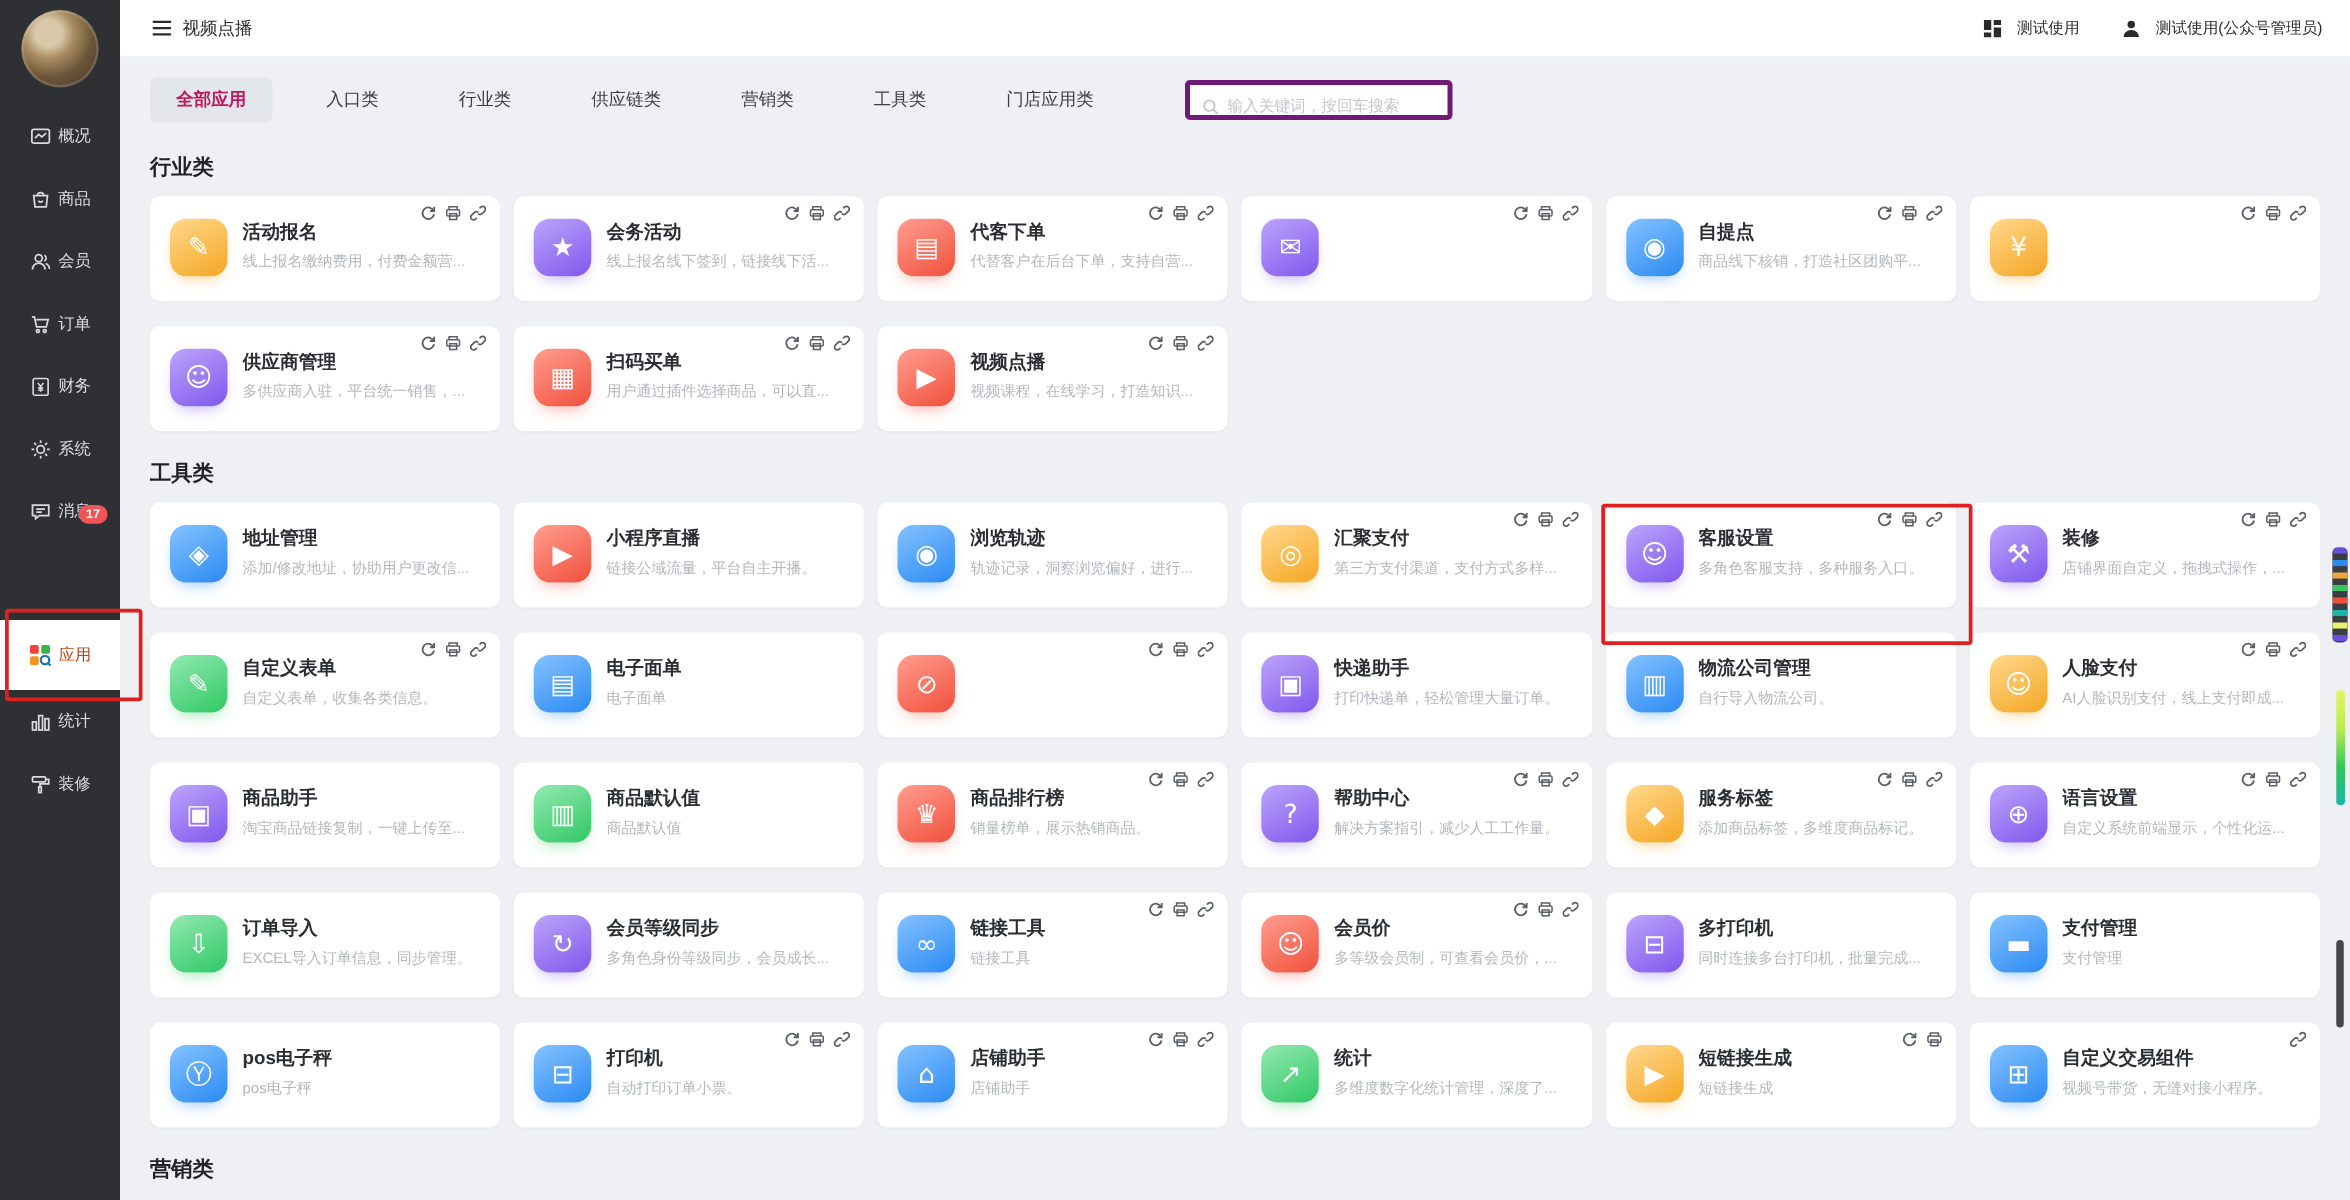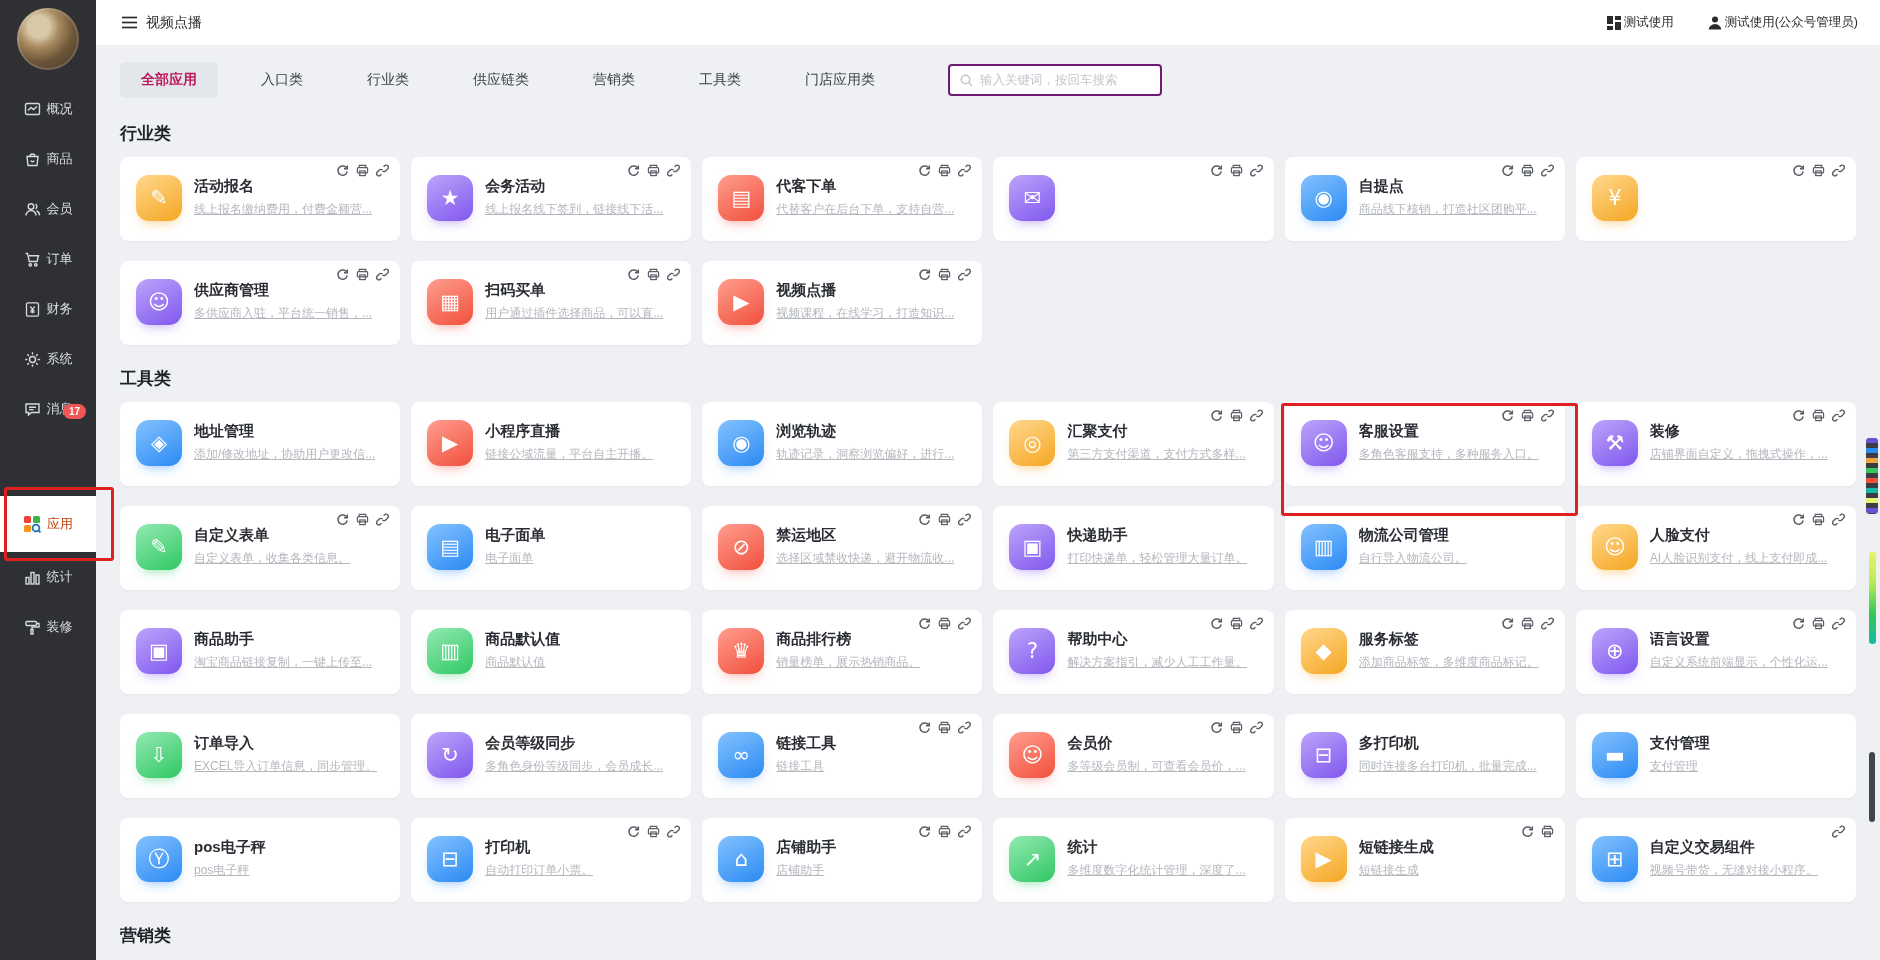--- a/index.html
+++ b/index.html
@@ -19,30 +19,30 @@
   .side-item.gap-top { margin-top:62px; }
   .side-item.active { background:#fff; color:#c2410c; height:56px; }
   .badge { position:absolute; top:20px; right:10px; background:#f25555; color:#fff;
     font-size:10px; font-weight:bold; border-radius:9px; padding:1px 6px; line-height:13px; }
 
   
   .header { position:absolute; left:96px; top:0; width:1784px; height:45px; background:#fff;
     display:flex; align-items:center; padding:0 22px 0 26px; }
   .header-title { display:flex; align-items:center; gap:9px; font-size:14px; color:#2b2b2b; }
   .header-right { margin-left:auto; display:flex; align-items:center; gap:34px; }
-  .header-chip { display:flex; align-items:center; gap:3px; font-size:12.5px; color:#2b2b2b; cursor:pointer; }
+  .header-chip { display:flex; align-items:center; gap:13px; font-size:12.5px; color:#2b2b2b; cursor:pointer; }
 
   
   .content { position:absolute; left:96px; top:45px; width:1784px; height:915px;
     padding:15px 24px 0 24px; overflow:hidden; }
   .tabs-row { display:flex; align-items:center; height:40px; }
   .tab { font-size:14px; color:#3a3f45; padding:9px 21px; border-radius:6px; cursor:pointer; white-space:nowrap; margin-right:22px; }
   .tab.active { background:#e3e6eb; font-weight:bold; color:#be185d; }
-  .search-box { margin-left:30px; width:214px; height:32px; background:#fff; border:2px solid #701a75;
-    border-radius:4px; display:flex; align-items:center; padding:0 10px; gap:7px; }
+  .search-box { margin-left:30px; width:214px; height:32px; background:#fff; border:4px solid #701a75;
+    border-radius:4px; display:flex; align-items:flex-end; padding:0 10px; gap:7px; }
   .search-box input { border:none; outline:none; flex:1; font-size:12.5px; color:#333;
     font-family:inherit; background:transparent; }
   .search-box input::placeholder { color:#c2c6cc; }
 
   .section-title { font-size:17px; font-weight:bold; color:#1f2329; margin:22px 0 12px 0; }
   .grid { display:grid; grid-template-columns:repeat(6,1fr); column-gap:11px; row-gap:20px; }
   .card { position:relative; background:#fff; border-radius:8px; height:84px; padding:18px 14px 0 16px;
     display:flex; align-items:flex-start; gap:12px; box-shadow:0 1px 2px rgba(30,40,60,.04); cursor:pointer; }
   .card-actions { position:absolute; top:7px; right:11px; display:flex; gap:7px; color:#5a5e66; }
   .card-actions span { display:flex; cursor:pointer; }
@@ -50,21 +50,21 @@
     justify-content:center; color:#fff; font-size:21px; font-family:"DejaVu Sans",sans-serif; }
   .tile.orange { background:linear-gradient(150deg,#ffd88d,#f5a623); box-shadow:0 6px 12px -5px rgba(245,166,35,.55); }
   .tile.red    { background:linear-gradient(150deg,#ff9d8f,#f1503c); box-shadow:0 6px 12px -5px rgba(241,80,60,.5); }
   .tile.purple { background:linear-gradient(150deg,#bda4fa,#8057ee); box-shadow:0 6px 12px -5px rgba(128,87,238,.5); }
   .tile.blue   { background:linear-gradient(150deg,#84c2ff,#2b8af3); box-shadow:0 6px 12px -5px rgba(43,138,243,.5); }
   .tile.green  { background:linear-gradient(150deg,#93e9b2,#2fc863); box-shadow:0 6px 12px -5px rgba(47,200,99,.5); }
   .card-info { min-width:0; padding-top:1px; }
   .card-title { font-size:15px; font-weight:bold; color:#2a2d33; line-height:20px; white-space:nowrap;
     overflow:hidden; text-overflow:ellipsis; }
   .card-desc { font-size:12px; color:#b3b7bd; line-height:17px; margin-top:5px; white-space:nowrap;
-    overflow:hidden; text-overflow:ellipsis;text-decoration:underline; }
+    overflow:hidden; text-overflow:ellipsis; }
 
   
   .annotation { position:absolute; border:3px solid #e02020; border-radius:3px; pointer-events:none; z-index:20; }
   #anno-sidebar { left:4px; top:487px; width:110px; height:74px; }
   #anno-card { left:1281px; top:403px; width:297px; height:113px; }
 
   
   .edge-minimap { position:absolute; right:2px; top:438px; width:12px; height:76px; background:#3a3d42;
     border-radius:4px; z-index:15; overflow:hidden; cursor:pointer; }
   .edge-minimap i { display:block; height:5px; }
@@ -645,24 +645,20 @@
               </svg>
             </span>
             <span>
               <svg width="13" height="13" viewBox="0 0 14 14" fill="none" stroke="currentColor" stroke-width="1.5">
                 <path d="M8.2 2.9l1-1a2.4 2.4 0 0 1 3.4 3.4l-2.2 2.2a2.4 2.4 0 0 1-3.4 0"></path>
                 <path d="M5.8 11.1l-1 1a2.4 2.4 0 0 1-3.4-3.4l2.2-2.2a2.4 2.4 0 0 1 3.4 0"></path>
               </svg>
             </span>
           </div>
           <div class="tile red">⊘</div>
-          <div class="card-info">
-            <div class="card-title">禁运地区</div>
-            <div class="card-desc">选择区域禁收快递，避开物流收...</div>
-          </div>
         </div>
         <div class="card">
           <div class="tile purple">▣</div>
           <div class="card-info">
             <div class="card-title">快递助手</div>
             <div class="card-desc">打印快递单，轻松管理大量订单。</div>
           </div>
         </div>
         <div class="card">
           <div class="tile blue">▥</div>

